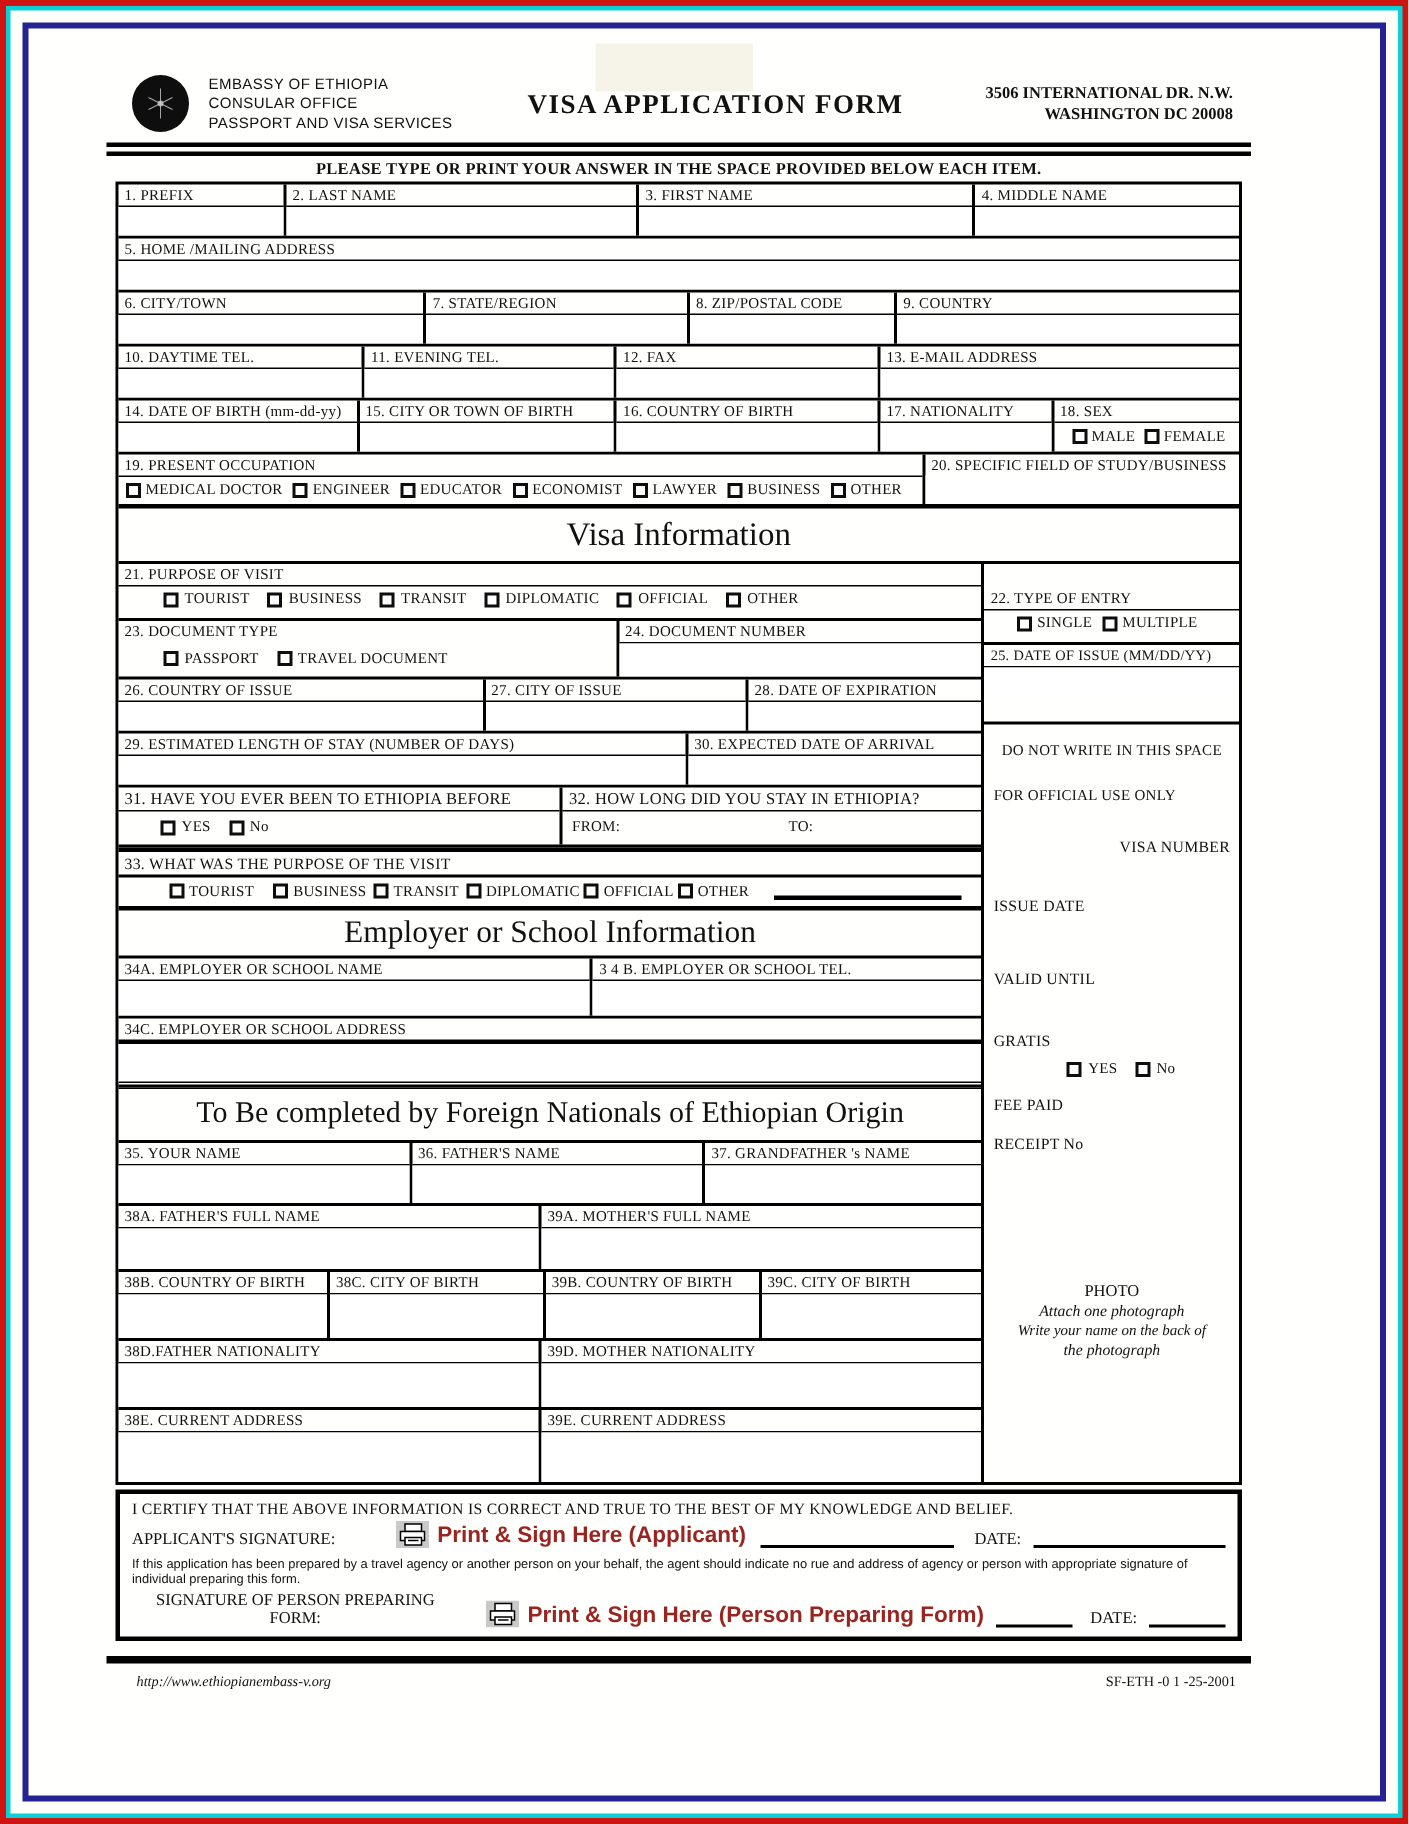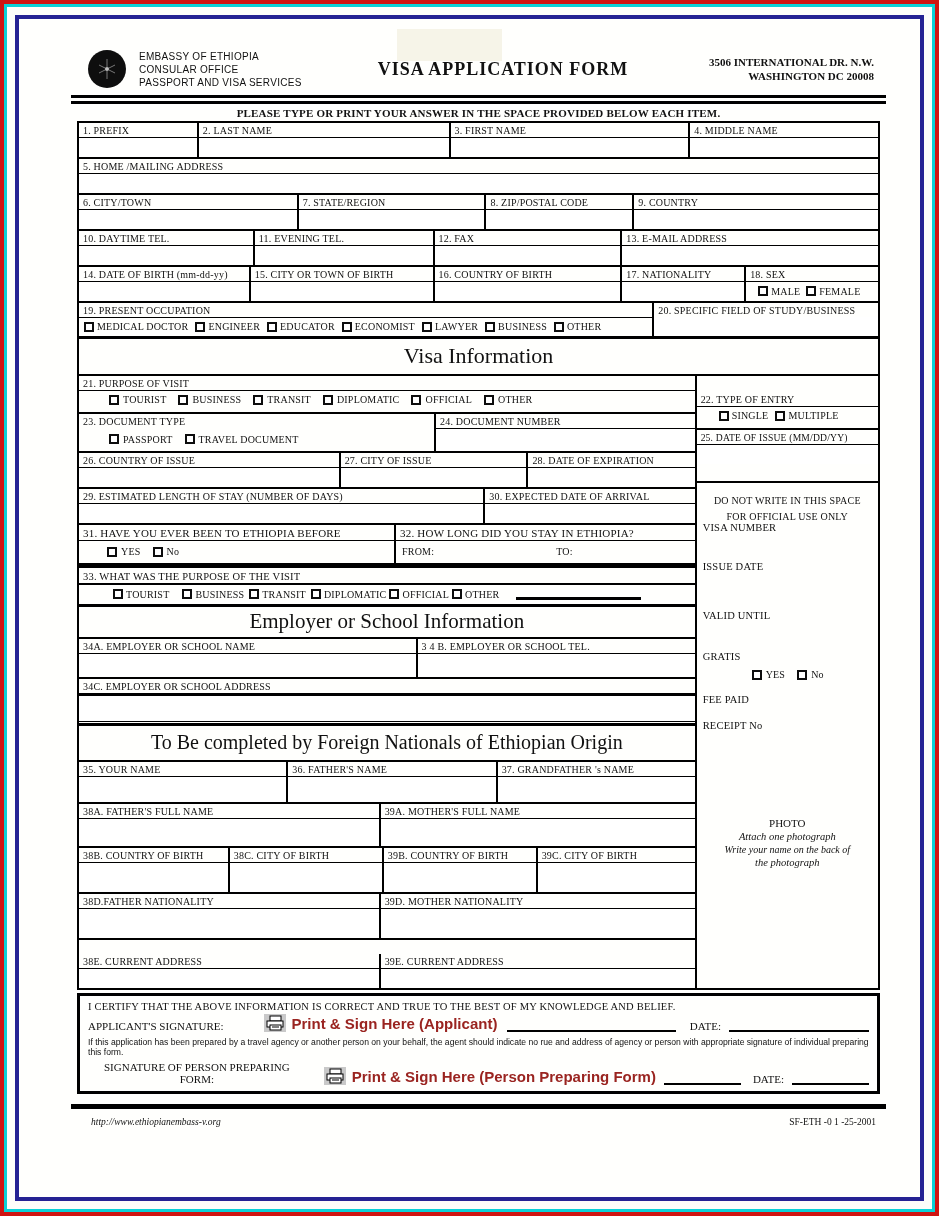--- a/index.html
+++ b/index.html
@@ -1,37 +1,37 @@
 <!DOCTYPE html>
 <html><head>
 <meta charset="utf-8">
 <style>
   * { margin:0; padding:0; box-sizing:border-box; }
   body { background:#fff; font-family:"Liberation Serif", serif; color:#111; }
   .frame-red { width:939px; height:1216px; background:#cf1412; padding:4px; }
   .frame-cyan { width:100%; height:100%; background:#0bd0d6; padding:3px; }
   .frame-gap { width:100%; height:100%; background:#fdfdfa; padding:8px; }
   .frame-navy { width:100%; height:100%; border:4px solid #252293; background:#fffffd; position:relative; overflow:hidden; }
-  .content { padding:28px 40px 0 58px; position:relative; }
+  .content { padding:28px 92px 0 58px; position:relative; }
   .scan-artifact { position:absolute; left:378px; top:10px; width:105px; height:32px; background:#f6f4e8; }
 
   
   .hdr { display:flex; align-items:center; margin:2px 6px 6px 10px; }
   .hdr-left { display:flex; align-items:center; gap:12px; width:255px; }
   .logo { width:40px; height:40px; flex:0 0 auto; }
   .org { font-family:"Liberation Sans", sans-serif; font-size:10px; line-height:13px; letter-spacing:.3px; }
   .hdr-title { flex:1; text-align:center; font-size:18px; font-weight:600; letter-spacing:1px; }
   .hdr-addr { width:210px; text-align:right; font-size:11px; font-weight:bold; line-height:14px; }
   .dbl-rule { border-top:3px solid #000; border-bottom:3px solid #000; height:9px; margin:6px -6px 0 -6px; }
   .instr { text-align:center; font-size:11px; font-weight:600; letter-spacing:.2px; padding:3px 0 2px 0; }
 
   
   .ftable { border:2px solid #000; }
   .frow { display:flex; border-bottom:2px solid #000; }
-  .frow:last-child { border-bottom:none;align-items:flex-end; }
+  .frow:last-child { border-bottom:none; }
   .fcell { border-right:2px solid #000; display:flex; flex-direction:column; }
   .fcell:last-child { border-right:none; }
   .flabel { font-size:10px; letter-spacing:.2px; padding:2px 4px 1px 4px; border-bottom:1px solid #000; white-space:nowrap; overflow:hidden; }
   .flabel.noline { border-bottom:none; }
   .finput { flex:1; min-height:19px; background:#fff; }
   .cbrow { display:flex; align-items:center; gap:4px; padding:3px 4px 4px 8px; flex:1; }
   .cb { width:10px; height:10px; border:2px solid #0d0d0d; background:#fff; flex:0 0 auto; display:inline-block; }
   .cblab { font-size:10px; letter-spacing:.2px; margin-right:8px; white-space:nowrap; }
   .sect-title { text-align:center; border-bottom:2px solid #000; }
   .writein { border-bottom:3px solid #000; width:125px; height:12px; margin-left:6px; }
@@ -416,22 +416,22 @@
               </div>
             </div>
 
             <div style="border-bottom:2px solid #000; height:53px;">
               <div class="flabel" style="font-size:9.6px">25. DATE OF ISSUE (MM/DD/YY)</div>
               <div class="finput"></div>
             </div>
 
             <div style="flex:1; display:flex; flex-direction:column; padding-top:12px;">
               <div class="offlabel" style="text-align:center; font-size:10px;">DO NOT WRITE IN THIS SPACE</div>
-              <div class="offlabel" style="text-align:center; font-size:10px; margin-top:5px;">FOR OFFICIAL USE ONLY</div>
-              <div class="offlabel" style="">VISA NUMBER</div>
+              <div class="offlabel" style="font-size:10px; margin-top:19px;">FOR OFFICIAL USE ONLY</div>
+              <div class="offlabel" style="margin-top:24px;text-align:right;">VISA NUMBER</div>
               <div class="offlabel" style="margin-top:28px;">ISSUE DATE</div>
               <div class="offlabel" style="margin-top:38px;">VALID UNTIL</div>
               <div class="offlabel" style="margin-top:30px;">GRATIS</div>
               <div class="cbrow" style="flex:0 0 auto; padding-left:55px; gap:4px; margin-top:4px;">
                 <span class="cb"></span>
                       <span class="cblab">YES</span>
                 <span class="cb"></span>
                       <span class="cblab">No</span>
               </div>
               <div class="offlabel" style="margin-top:10px;">FEE PAID</div>

